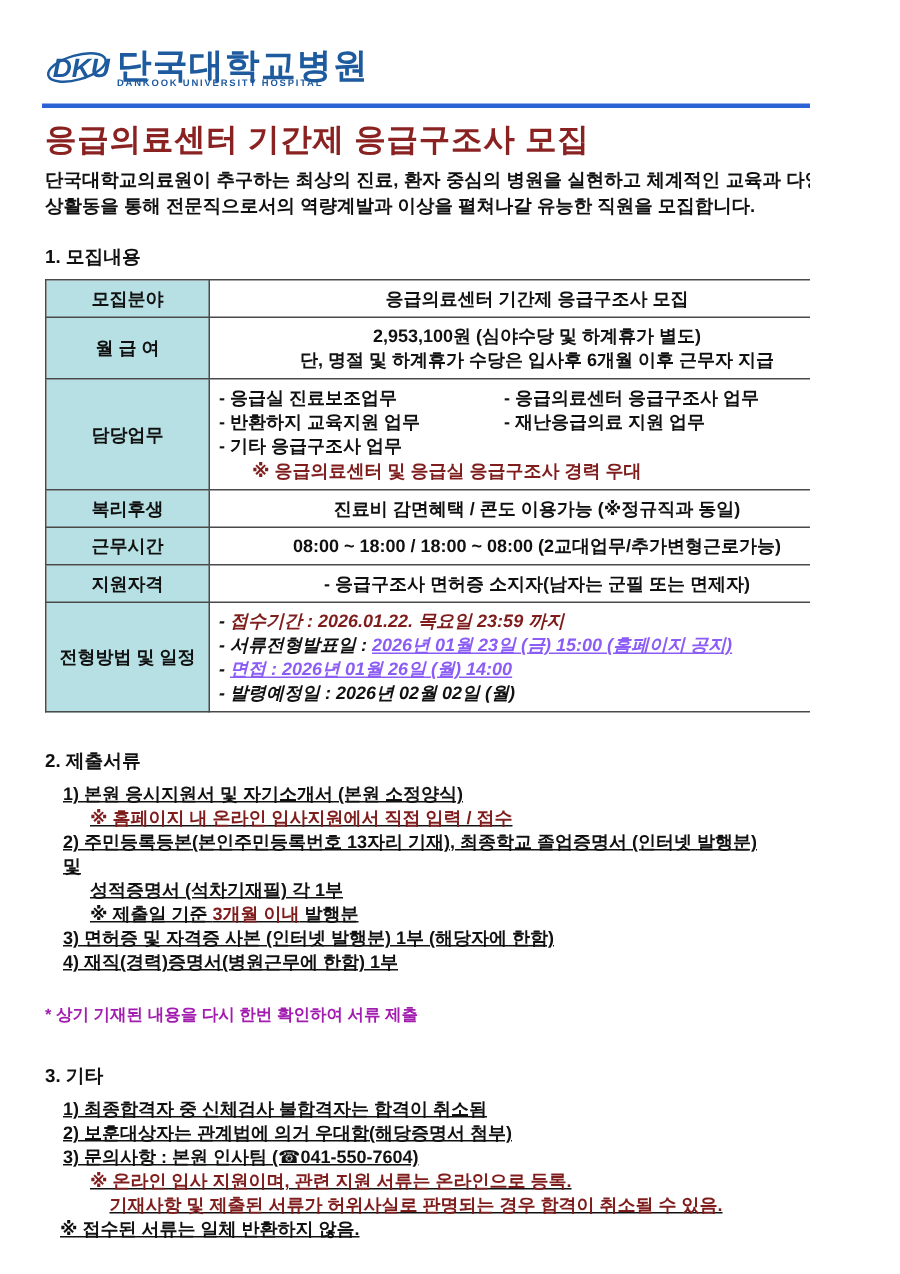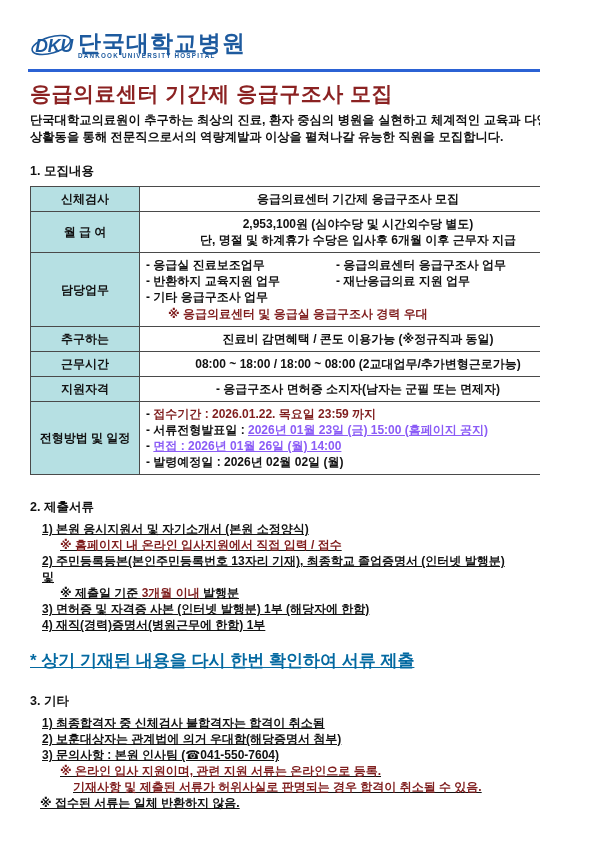--- a/index.html
+++ b/index.html
@@ -32,30 +32,30 @@
   table.recruit th,table.recruit td{border:1px solid #4a4a4a;padding:4px 6px;
     font-weight:600;vertical-align:middle;}
   table.recruit th{background:#b6e0e3;width:96px;text-align:center;font-weight:700;}
   td.center{text-align:center;}
   td.lefted{text-align:left;padding-left:14px;}
   .duty-line{display:flex;}
   .duty-left{flex:0 0 190px;}
   .duty-note{margin-top:1px;padding-left:22px;}
   .red{color:#7f1d1d;font-weight:700;}
   .blue-link{color:#8b5cf6;font-weight:700;text-decoration:underline;}
-  .sched-line{white-space:nowrap;}
+  .sched-line{white-space:nowrap;font-style:italic;}
   .bold{font-weight:700;}
   
   .list-block{margin:6px 25px 0 30px;text-decoration:underline;}
   .list-line{padding-left:12px;}
   .sub-line{padding-left:30px;}
   .sub-line2{padding-left:43px;}
   .return-line{padding-left:10px;}
   .list-block div{font-weight:600;}
-  .confirm-notice{margin:20px 0 0 30px;font-size:17px;font-weight:800;color:#0369a1;text-decoration:underline;}
+  .confirm-notice{margin:20px 0 0 30px;font-size:11px;font-weight:800;color:#a21caf;}
   .gap-lg{margin-top:24px;}
 </style>
 </head>
 <body>
 
 <div class="page">
 
   <div class="logo logo-small">
     <span class="logo-mark">
       <svg width="44" height="30" viewBox="0 0 60 40">
@@ -73,27 +73,27 @@
 
   <div class="doc-title">응급의료센터 기간제 응급구조사 모집</div>
 
   <div class="doc-intro">단국대학교의료원이 추구하는 최상의 진료, 환자 중심의 병원을 실현하고 체계적인 교육과 다양한 임상활동을 통해 전문직으로서의 역량계발과 이상을 펼쳐나갈 유능한 직원을 모집합니다.</div>
 
   <div class="sec-heading">1. 모집내용</div>
 
   <table class="recruit">
     <tbody>
         <tr>
-      <th>신체검사</th>
+      <th>모집분야</th>
       <td class="center">응급의료센터 기간제 응급구조사 모집</td>
     </tr>
     <tr>
       <th>월 급 여</th>
       <td class="center">
-        <div>2,953,100원 (심야수당 및 시간외수당 별도)</div>
+        <div>2,953,100원 (심야수당 및 하계휴가 별도)</div>
         <div>단, 명절 및 하계휴가 수당은 입사후 6개월 이후 근무자 지급</div>
       </td>
     </tr>
     <tr>
       <th>담당업무</th>
       <td class="lefted">
         <div class="duty-line">
           <span class="duty-left">- 응급실 진료보조업무</span>
           <span>- 응급의료센터 응급구조사 업무</span>
         </div>
@@ -102,21 +102,21 @@
           <span>- 재난응급의료 지원 업무</span>
         </div>
         <div class="duty-line">
           <span class="duty-left">- 기타 응급구조사 업무</span>
           <span></span>
         </div>
         <div class="duty-note red">※ 응급의료센터 및 응급실 응급구조사 경력 우대</div>
       </td>
     </tr>
     <tr>
-      <th>추구하는</th>
+      <th>복리후생</th>
       <td class="center">진료비 감면혜택 / 콘도 이용가능 (※정규직과 동일)</td>
     </tr>
     <tr>
       <th>근무시간</th>
       <td class="center">08:00 ~ 18:00 / 18:00 ~ 08:00 (2교대업무/추가변형근로가능)</td>
     </tr>
     <tr>
       <th>지원자격</th>
       <td class="center">- 응급구조사 면허증 소지자(남자는 군필 또는 면제자)</td>
     </tr>
@@ -130,20 +130,21 @@
       </td>
     </tr>
   </tbody>
     </table>
 
   <div class="sec-heading gap-lg">2. 제출서류</div>
   <div class="list-block">
     <div class="list-line">1) 본원 응시지원서 및 자기소개서 (본원 소정양식)</div>
     <div class="sub-line red">※ 홈페이지 내 온라인 입사지원에서 직접 입력 / 접수</div>
     <div class="list-line">2) 주민등록등본(본인주민등록번호 13자리 기재), 최종학교 졸업증명서 (인터넷 발행분) 및</div>
+    <div class="sub-line">성적증명서 (석차기재필) 각 1부</div>
     <div class="sub-line"><span>※ 제출일 기준 </span><span class="red">3개월 이내</span><span> 발행분</span></div>
     <div class="list-line">3) 면허증 및 자격증 사본 (인터넷 발행분) 1부 (해당자에 한함)</div>
     <div class="list-line">4) 재직(경력)증명서(병원근무에 한함) 1부</div>
   </div>
 
   <div class="confirm-notice">* 상기 기재된 내용을 다시 한번 확인하여 서류 제출</div>
 
   <div class="sec-heading gap-lg">3. 기타</div>
   <div class="list-block">
     <div class="list-line">1) 최종합격자 중 신체검사 불합격자는 합격이 취소됨</div>

